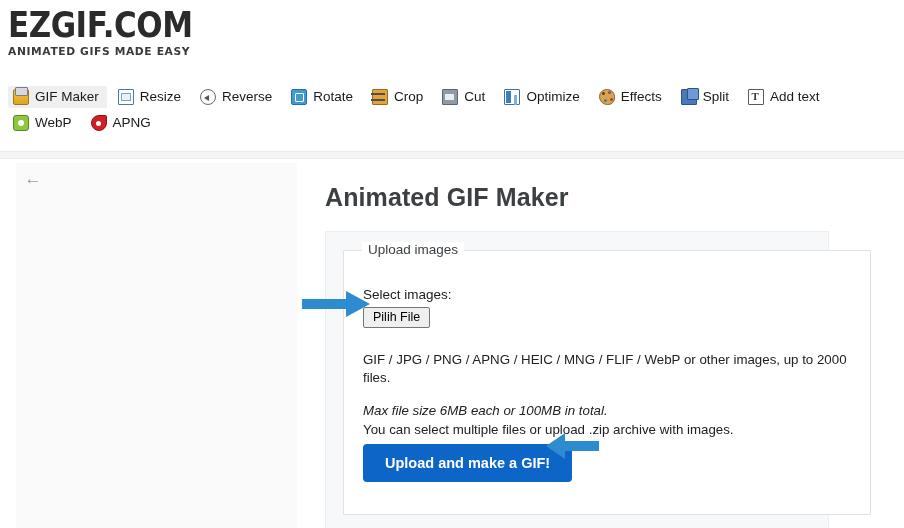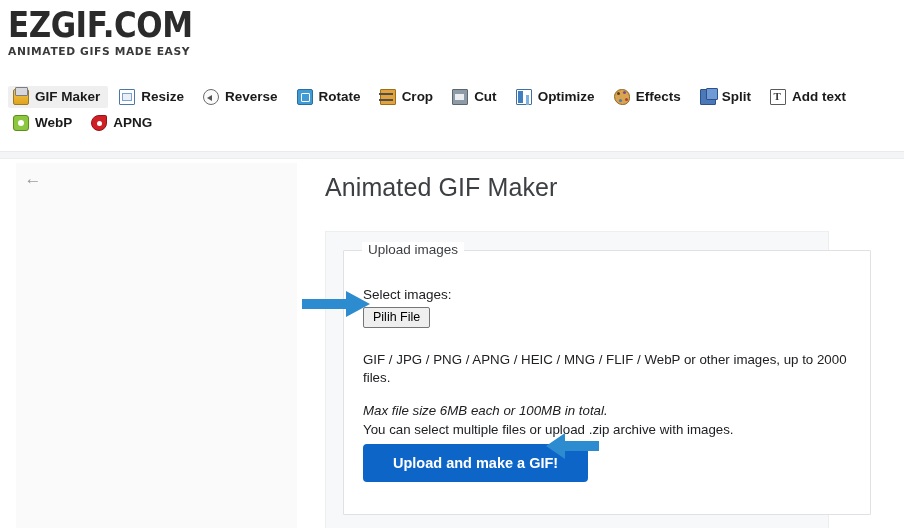--- a/index.html
+++ b/index.html
@@ -56,21 +56,20 @@
     position: absolute;
     left: 0; top: 86px;
     width: 904px;
     padding: 0 8px;
   }
   .nav-row {
     display: flex;
     flex-wrap: wrap;
     align-items: center;
     row-gap: 4px;
-    font-weight: bold;
   }
   .nav-item {
     display: inline-flex;
     align-items: center;
     gap: 6px;
     padding: 3px 8px 3px 5px;
     margin-right: 6px;
     font-size: 13.5px;
     color: #1a1a1a;
     white-space: nowrap;
@@ -282,24 +281,24 @@
   
   .main {
     position: absolute;
     left: 325px; top: 163px;
     width: 579px;
     height: 365px;
     background: #ffffff;
   }
   .page-title {
     position: absolute;
-    left: 0px; top: 10px;
+    left: 0px; top: 20px;
     font-size: 25px;
     color: #3c4043;
-    font-weight: normal;
+    font-weight: bold;
     letter-spacing: 0.1px;
   }
 
   .panel {
     position: absolute;
     left: 0px; top: 68px;
     width: 504px;
     height: 297px;
     background: #f7f8f9;
     border: 1px solid #eceef0;
@@ -362,21 +361,21 @@
     font-size: 13.3px;
     line-height: 17.5px;
     color: #202124;
   }
   .formats .line2 { margin-top: 16px; font-style: italic; }
   .formats .line3 { margin-top: 1px; }
 
   .upload-btn {
     position: absolute;
     left: 19px; top: 193px;
-    padding: 11px 30px;
+    padding: 11px 22px;
     background: #0d65c8;
     color: #ffffff;
     font-size: 14.5px;
     font-weight: bold;
     border: none;
     border-radius: 4px;
     cursor: pointer;
     font-family: "Liberation Sans", sans-serif;
   }
 

